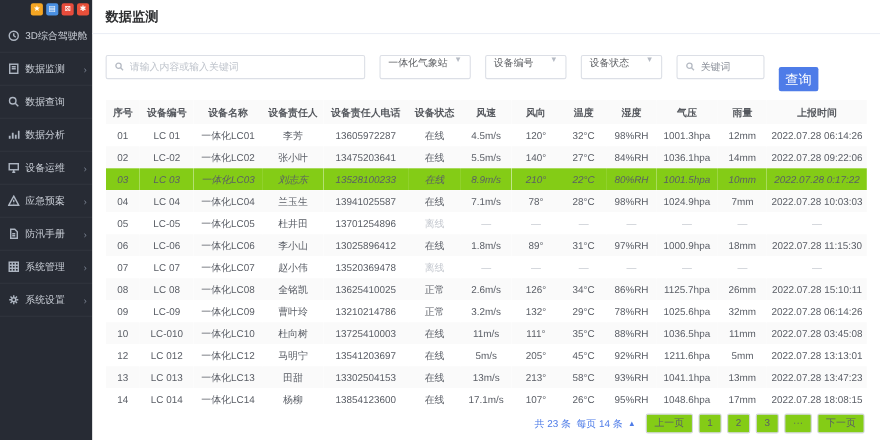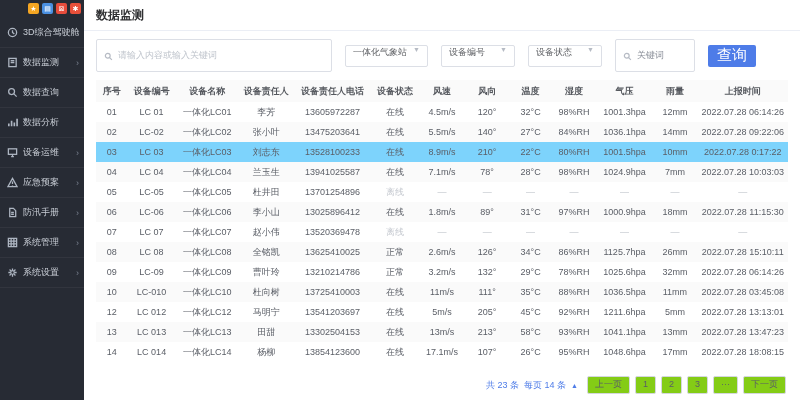--- a/index.html
+++ b/index.html
@@ -21,42 +21,42 @@
   .nav-item .nicon svg { width:11px; height:11px; stroke:#aeb6c2; fill:none;
     stroke-width:1.4; }
   .nav-item .arrow { margin-left:auto; color:#7a8290; font-size:9px; }
 
   
   .main { flex:1; display:flex; flex-direction:column; position:relative; background:#fff; }
   .page-title { font-size:12px; font-weight:bold; color:#303133; padding:7px 12px 6px 12px; }
   .title-divider { height:1px; background:#ebeef5; }
 
   .filter-bar { display:flex; align-items:center; gap:13px; padding:8px 12px; }
-  .search-box, .kw-box { height:33px; border:1px solid #dcdfe6; border-radius:2px;
+  .search-box, .kw-box { height:22px; border:1px solid #dcdfe6; border-radius:2px;
     display:flex; align-items:center; gap:5px; padding:0 7px; background:#fff; }
   .search-box { width:236px; }
   .kw-box { width:80px; }
   .ph { font-size:9px; color:#bfc4cc; white-space:nowrap; overflow:hidden; }
   .mag svg { width:9px; height:9px; stroke:#b6bbc4; fill:none; stroke-width:1.6; }
   .select { height:22px; min-width:74px; border:1px solid #dcdfe6; border-radius:2px;
     display:flex; justify-content:space-between; gap:6px;
     padding:0 7px; font-size:9px; color:#606266; background:#fff; cursor:pointer;
     white-space:nowrap; }
   .select .caret { font-size:7px; color:#b6bbc4; }
-  .btn-search { height:22px; width:48px; border:none; border-radius:2px;
-    background:var(--accent,#4e7ce8); color:#fff; font-size:15px; cursor:pointer; }
+  .btn-search { height:22px; width:36px; border:none; border-radius:2px;
+    background:var(--accent,#4e7ce8); color:#fff; font-size:12px; cursor:pointer;margin-top:22px; }
 
   
   table { width:calc(100% - 24px); margin:0 12px; border-collapse:collapse;
     font-size:9px; table-layout:fixed; }
   th { height:22px; font-weight:bold; color:#55585e; background:#fafafa;
     text-align:center; white-space:nowrap; overflow:hidden; }
   td { height:20px; color:#5a5e66; text-align:center; white-space:nowrap; overflow:hidden; }
   tbody tr:nth-child(even) { background:#fafafa; }
-  tbody tr.selected { background:#7dd3fc; }
+  tbody tr.selected { background:#84cc16;font-style:italic; }
   td.dim { color:#c4c8cf; }
   col.c0{width:4.5%} col.c1{width:7%} col.c2{width:9%} col.c3{width:8%}
   col.c4{width:11%} col.c5{width:7%} col.c6{width:6.5%} col.c7{width:6.5%}
   col.c8{width:6%} col.c9{width:6.5%} col.c10{width:8%} col.c11{width:6.5%}
   col.c12{width:13%}
 
   
   .pagination { position:absolute; right:14px; bottom:6px; display:flex;
     align-items:center; gap:5px; font-size:9px; }
   .pg-info { color:var(--accent,#4e7ce8); }

